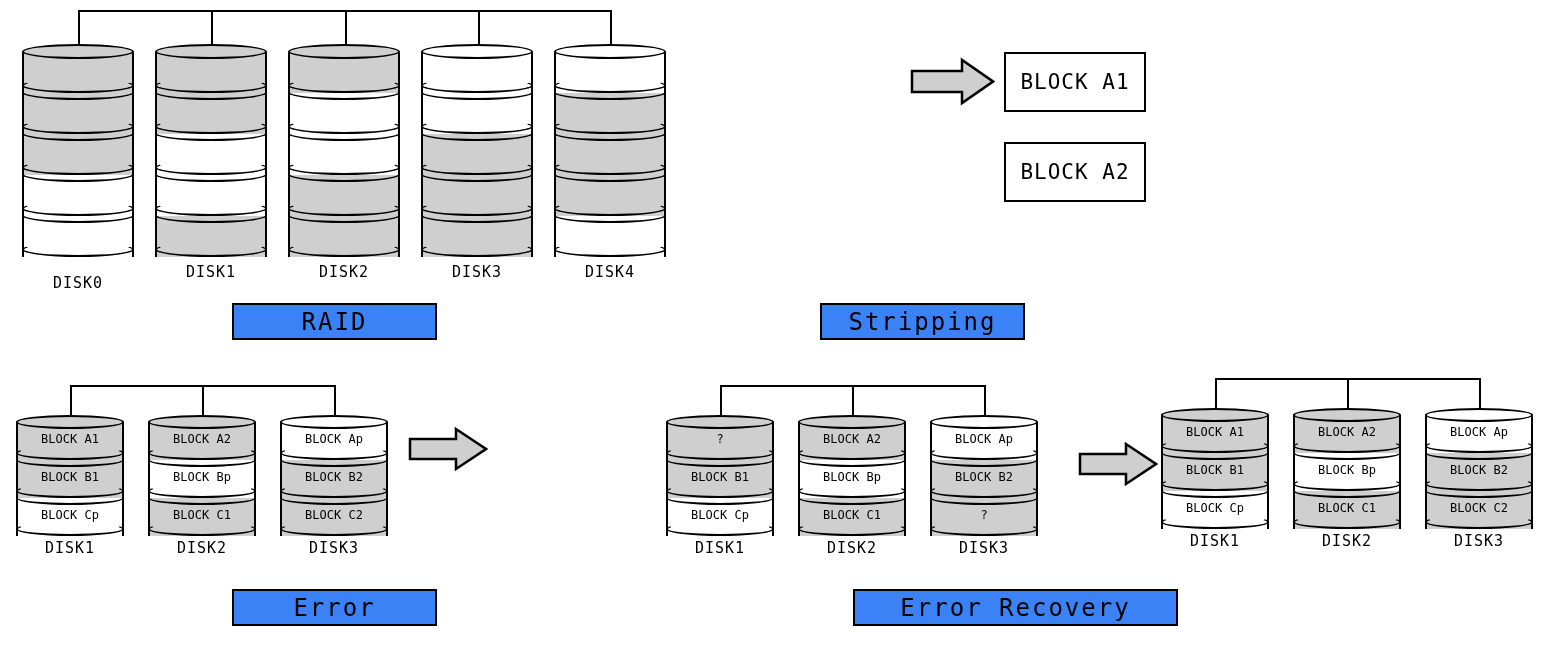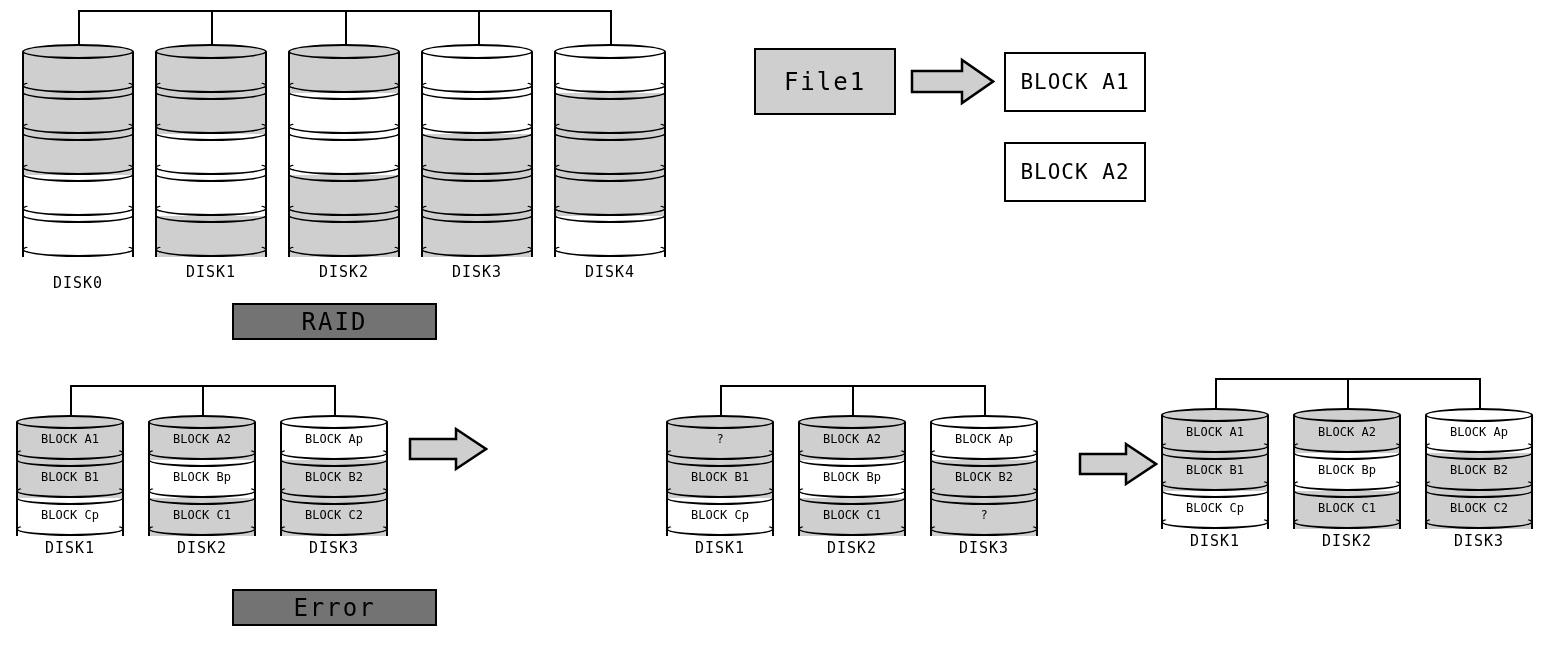--- a/index.html
+++ b/index.html
@@ -59,21 +59,21 @@
   
   .caption{
     position:absolute;text-align:center;white-space:nowrap;
     font-family:"DejaVu Sans Mono","Liberation Mono",monospace;
     font-size:15px;letter-spacing:1px;
   }
 
   
   .seclabel{
     position:absolute;box-sizing:border-box;
-    border:2.5px solid #000;background:#737373;
+    border:2.5px solid #000;background:#3b82f6;
     display:flex;align-items:center;justify-content:center;
     font-family:"DejaVu Sans Mono","Liberation Mono",monospace;
     font-size:24px;letter-spacing:2px;white-space:nowrap;
   }
 
   
   .arrow{position:absolute;}
   .arrow svg{display:block;}
 </style>
 </head>
@@ -228,31 +228,31 @@
           <div class="body" style="top: 7.5px; height: 41px;"></div>
           <div class="bot" style="top: 33.5px; height: 15px;"></div>
           <div class="top" style="height: 15px;"></div>
         </div>
       </div>
       <div class="caption" style="left: 554px; width: 112px; top: 263px; font-size: 15px;">DISK4</div>
     </div>
 
   <div class="seclabel" style="left:232px;top:303px;width:205px;height:37px;">RAID</div>
 
-  <div class="box gray" style="left:754px;top:48px;width:142px;height:67px;font-size:24px;letter-spacing:2px;">File1</div>
 
   <div class="arrow" style="left:910px;top:57px;width:85px;height:49px;">
     <svg width="85" height="49" viewBox="0 0 85 49">
       <polygon points="2,14 52,14 52,3 83,24.5 52,46 52,35 2,35" fill="#cfcfcf" stroke="#000" stroke-width="2.5" stroke-linejoin="miter"></polygon>
     </svg>
   </div>
 
   <div class="box" style="left:1004px;top:52px;width:142px;height:60px;font-size:21px;letter-spacing:1px;">BLOCK A1</div>
   <div class="box" style="left:1004px;top:142px;width:142px;height:60px;font-size:21px;letter-spacing:1px;">BLOCK A2</div>
 
+  <div class="seclabel" style="left:820px;top:303px;width:205px;height:37px;">Stripping</div>
 
   <div class="bus" style="left:70px;top:385px;width:266px;height:32px;">
     <div class="hbar" style="width:266px;"></div>
     <div class="drop" style="left:0px;height:30px;"></div>
     <div class="drop" style="left:132px;height:30px;"></div>
     <div class="drop" style="left:264px;height:30px;"></div>
   </div>
 
   <div id="parity-stacks">
       <div class="stack" style="left: 16px; top: 415px; width: 108px; height: 114px;">
@@ -474,14 +474,15 @@
         <div class="seg fill-gray" style="top: 76px; width: 108px; height: 52px; z-index: 1;">
           <div class="body" style="top: 7px; height: 38px;"></div>
           <div class="bot" style="top: 31px; height: 14px;"></div>
           <div class="top" style="height: 14px;"></div>
           <div class="lbl" style="top: 17px; font-size: 12px;">BLOCK C2</div>
         </div>
       </div>
       <div class="caption" style="left: 1425px; width: 108px; top: 532px; font-size: 15px;">DISK3</div>
     </div>
 
+  <div class="seclabel" style="left:853px;top:589px;width:325px;height:37px;">Error Recovery</div>
 
 </div>
 
 </body></html>

